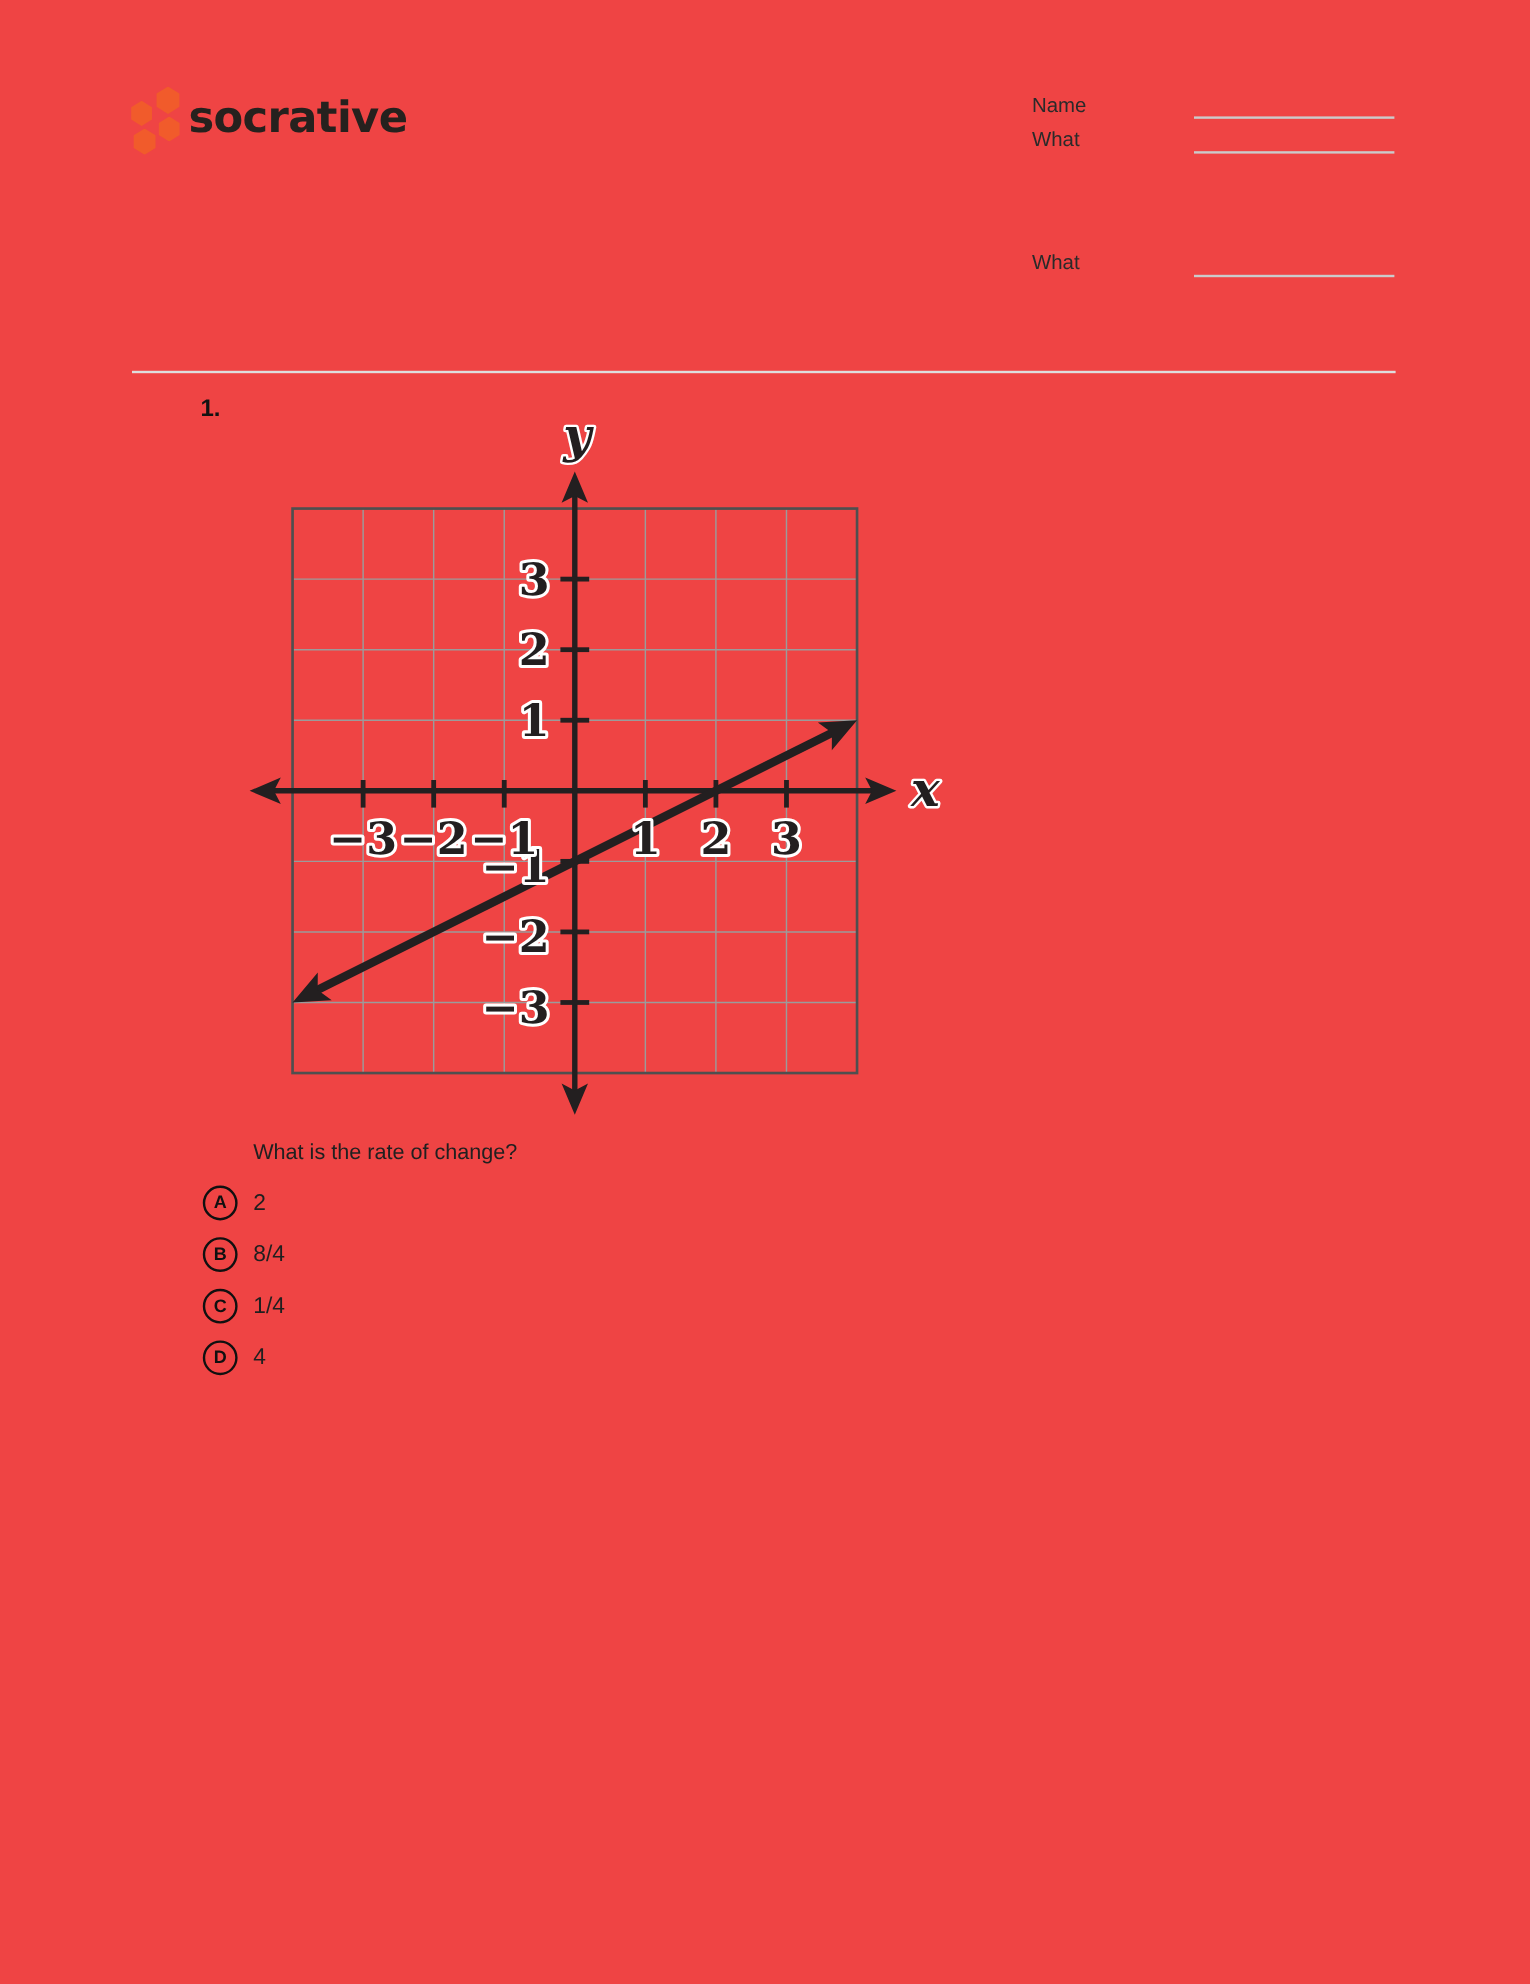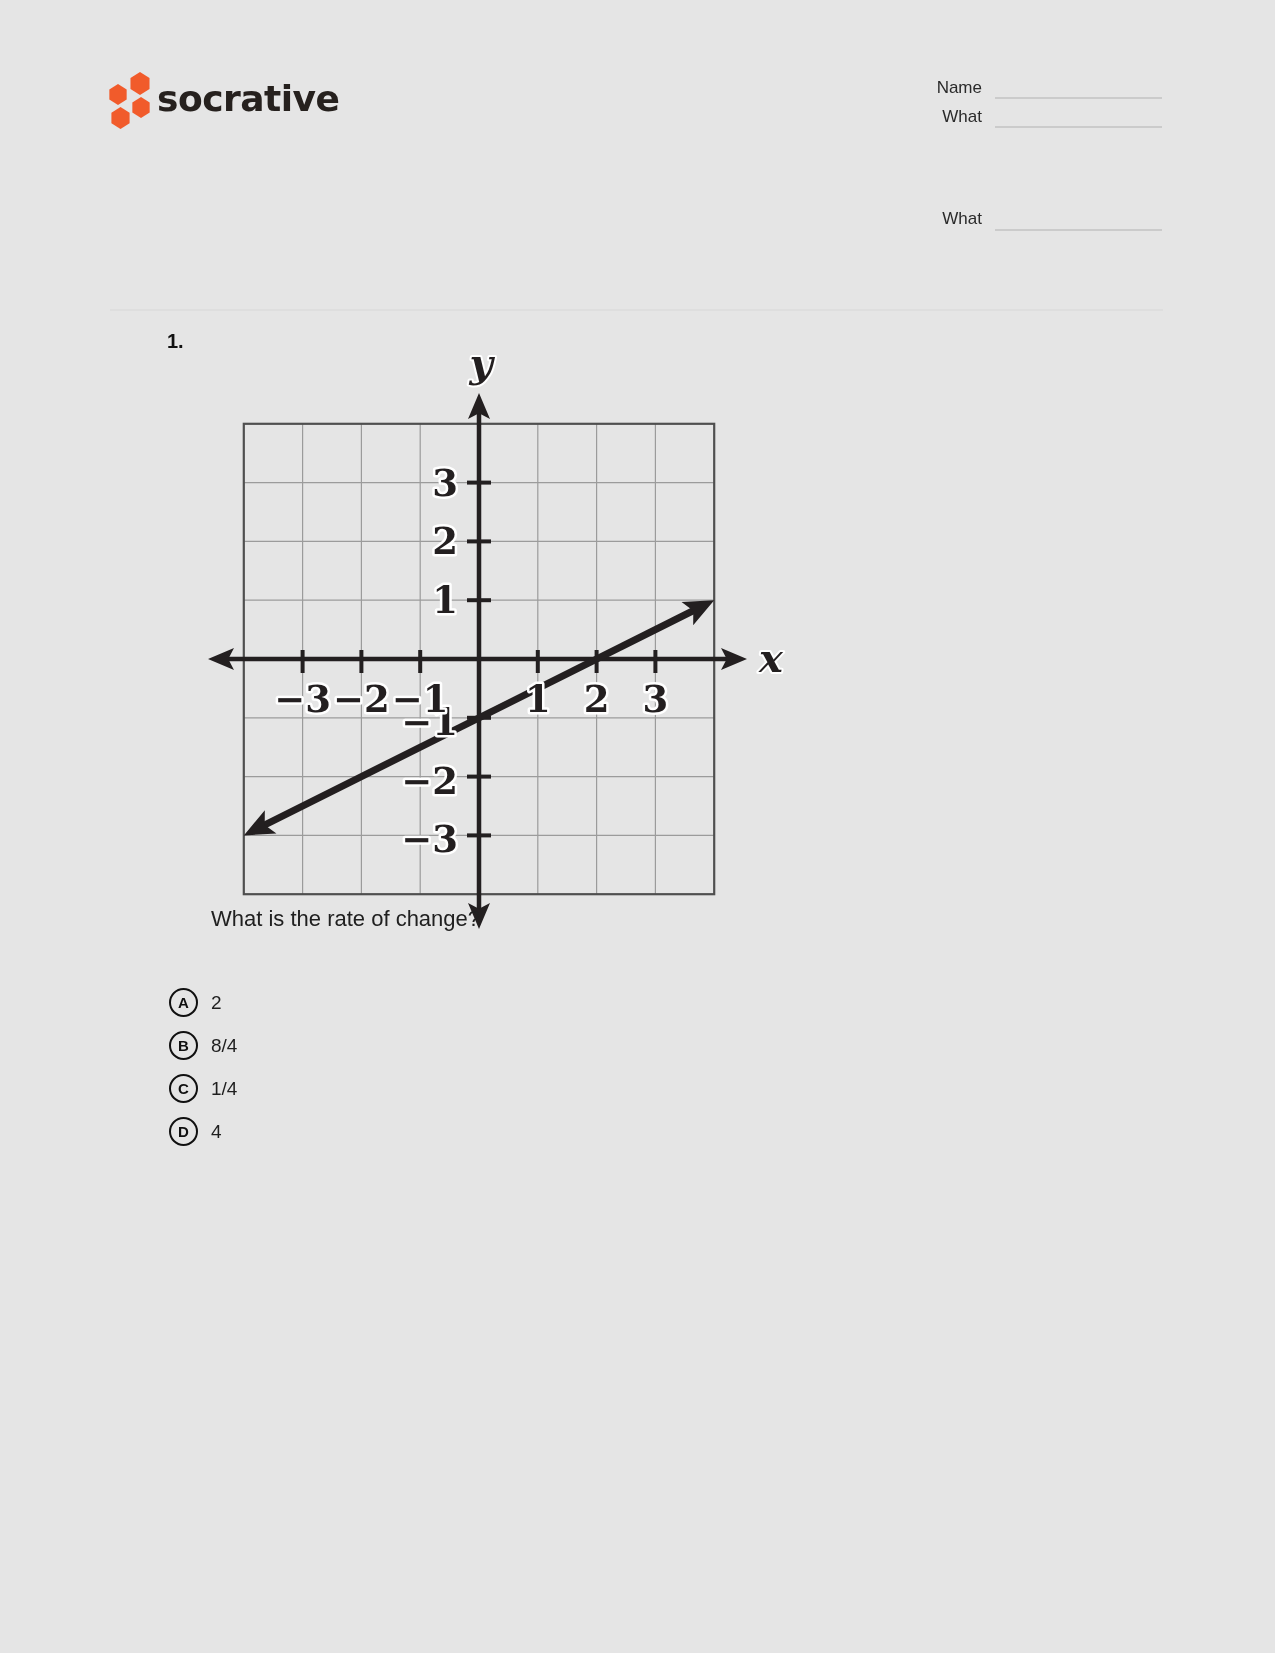--- a/index.html
+++ b/index.html
@@ -1,44 +1,44 @@
 <!DOCTYPE html>
 <html><head>
 <meta charset="utf-8">
 <style>
   html,body{margin:0;padding:0;background:#ffffff;}
-  .page{position:relative;width:1275px;height:1653px;background:#e5e5e5;overflow:hidden;
+  .page{position:relative;width:1275px;height:1653px;background:#ef4444;overflow:hidden;
         font-family:"Liberation Sans",sans-serif;color:#1f1f1f;}
   .abs{position:absolute;}
 
   
   .logo-box{left:100px;top:68px;width:56px;height:64px;}
   .hex{position:absolute;clip-path:polygon(50% 0%,93.3% 26%,93.3% 74%,50% 100%,6.7% 74%,6.7% 26%);}
   .hex1{left:29px;top:4px;width:22px;height:23px;}
   .hex2{left:8px;top:16px;width:20px;height:21px;}
   .hex3{left:31px;top:29px;width:20px;height:21px;}
   .hex4{left:10px;top:39px;width:21px;height:22px;}
   .brand{left:157px;top:78px;font:700 36px "DejaVu Sans",sans-serif;color:#26211e;letter-spacing:-0.5px;}
 
-  .hdr-label{width:122px;left:860px;text-align:right;font-size:17px;color:#2a2a2a;}
+  .hdr-label{width:122px;left:860px;font-size:17px;color:#2a2a2a;}
   .hdr-line{left:995px;width:167px;height:0;border-bottom:2px solid #cbcbcb;}
 
   .title{left:110px;top:158px;width:805px;font:700 39px/57px "DejaVu Sans",sans-serif;
          color:#1c1c1c;letter-spacing:0.2px;}
   .divider{left:110px;top:309px;width:1053px;height:0;border-top:2px solid #dedede;}
 
   .qnum{left:167px;top:330px;font:700 20px "Liberation Sans",sans-serif;color:#121212;}
 
   svg.graph{left:185px;top:325px;}
   .tick{font:700 37px "DejaVu Serif",serif;fill:#231f20;paint-order:stroke;stroke:#ffffff;
         stroke-width:5px;stroke-linejoin:round;}
   .axlab{font:italic 700 40px "DejaVu Serif",serif;fill:#231f20;paint-order:stroke;stroke:#ffffff;
          stroke-width:4px;stroke-linejoin:round;}
 
-  .prompt{left:211px;top:906px;font-size:22px;color:#202020;}
+  .prompt{left:211px;top:950px;font-size:18px;color:#202020;}
   .options{left:169px;top:981px;}
   .opt-row{display:flex;align-items:center;height:43px;gap:13px;}
   .opt-circle{width:29px;height:29px;box-sizing:border-box;border:2px solid #101010;border-radius:50%;
               display:flex;align-items:center;justify-content:center;
               font:700 15px "Liberation Sans",sans-serif;color:#101010;flex:0 0 auto;}
   .opt-value{font-size:19px;color:#1f1f1f;}
 </style>
 </head>
 <body>
 

